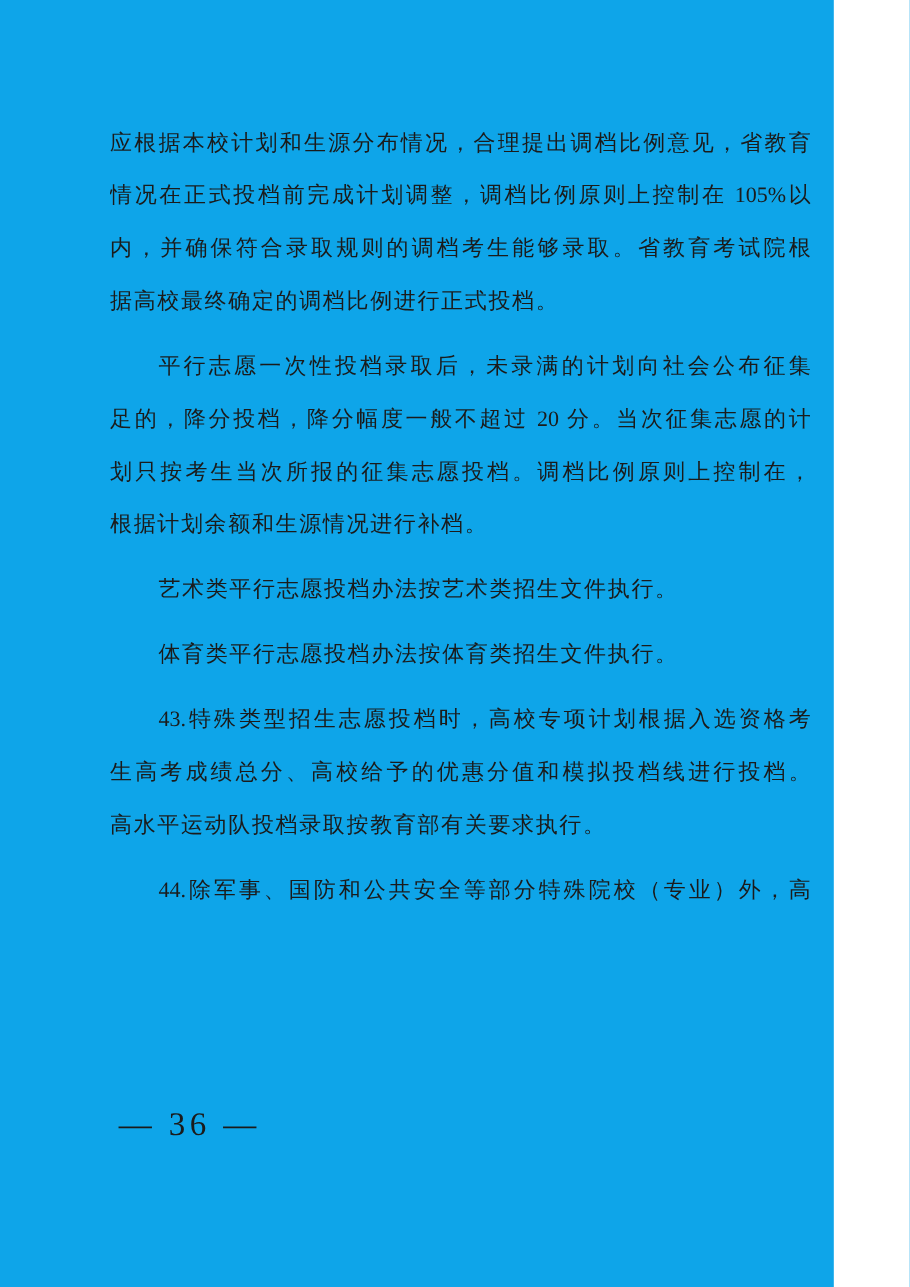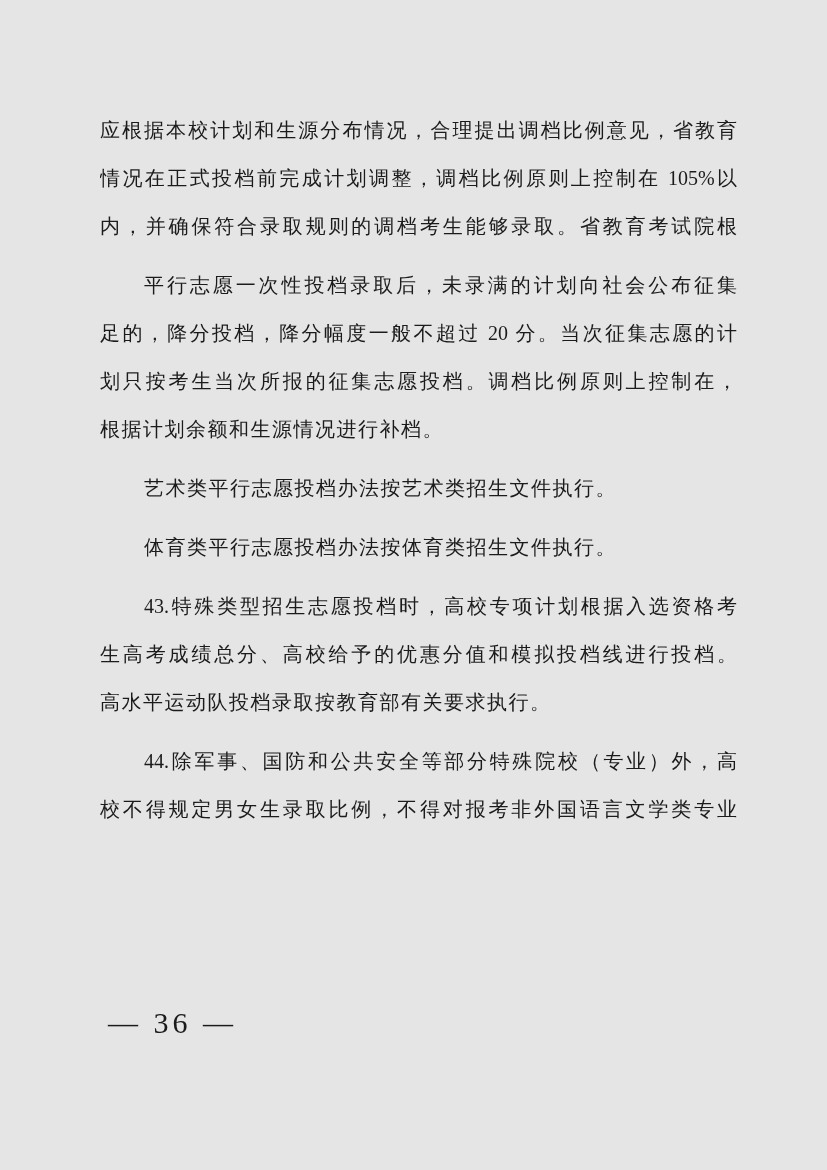--- a/index.html
+++ b/index.html
@@ -12,23 +12,23 @@
     background: #ffffff;
     position: relative;
     font-family: "Liberation Serif", "DejaVu Serif", serif;
     color: #1b1b1b;
     overflow: hidden;
   }
   .page {
     position: absolute;
     left: 0;
     top: 0;
-    width: 827px;
+    width: 758px;
     height: 1170px;
-    background: #e5e5e5;
+    background: #0ea5e9;
   }
   .text-block {
     position: absolute;
     left: 100px;
     top: 106px;
     width: 637px;
   }
   .paragraph {
     margin: 0;
   }
@@ -68,20 +68,21 @@
 <body>
 
 <div class="page">
 
   <div class="text-block">
 
     <div class="paragraph">
       <div class="line">应根据本校计划和生源分布情况，合理提出调档比例意见，省教育</div>
       <div class="line">情况在正式投档前完成计划调整，调档比例原则上控制在 105%以</div>
       <div class="line">内，并确保符合录取规则的调档考生能够录取。省教育考试院根</div>
+      <div class="line last">据高校最终确定的调档比例进行正式投档。</div>
     </div>
 
     <div class="paragraph">
       <div class="line first">平行志愿一次性投档录取后，未录满的计划向社会公布征集</div>
       <div class="line">足的，降分投档，降分幅度一般不超过 20 分。当次征集志愿的计</div>
       <div class="line">划只按考生当次所报的征集志愿投档。调档比例原则上控制在，</div>
       <div class="line last">根据计划余额和生源情况进行补档。</div>
     </div>
 
     <div class="paragraph">
@@ -93,20 +94,19 @@
     </div>
 
     <div class="paragraph">
       <div class="line first">43.特殊类型招生志愿投档时，高校专项计划根据入选资格考</div>
       <div class="line">生高考成绩总分、高校给予的优惠分值和模拟投档线进行投档。</div>
       <div class="line last">高水平运动队投档录取按教育部有关要求执行。</div>
     </div>
 
     <div class="paragraph">
       <div class="line first">44.除军事、国防和公共安全等部分特殊院校（专业）外，高</div>
-      <div class="line">校不得规定男女生录取比例，不得对报考非外国语言文学类专业</div>
     </div>
 
   </div>
 
   <div class="page-footer">— 36 —</div>
 
 </div>
 
 </body></html>

